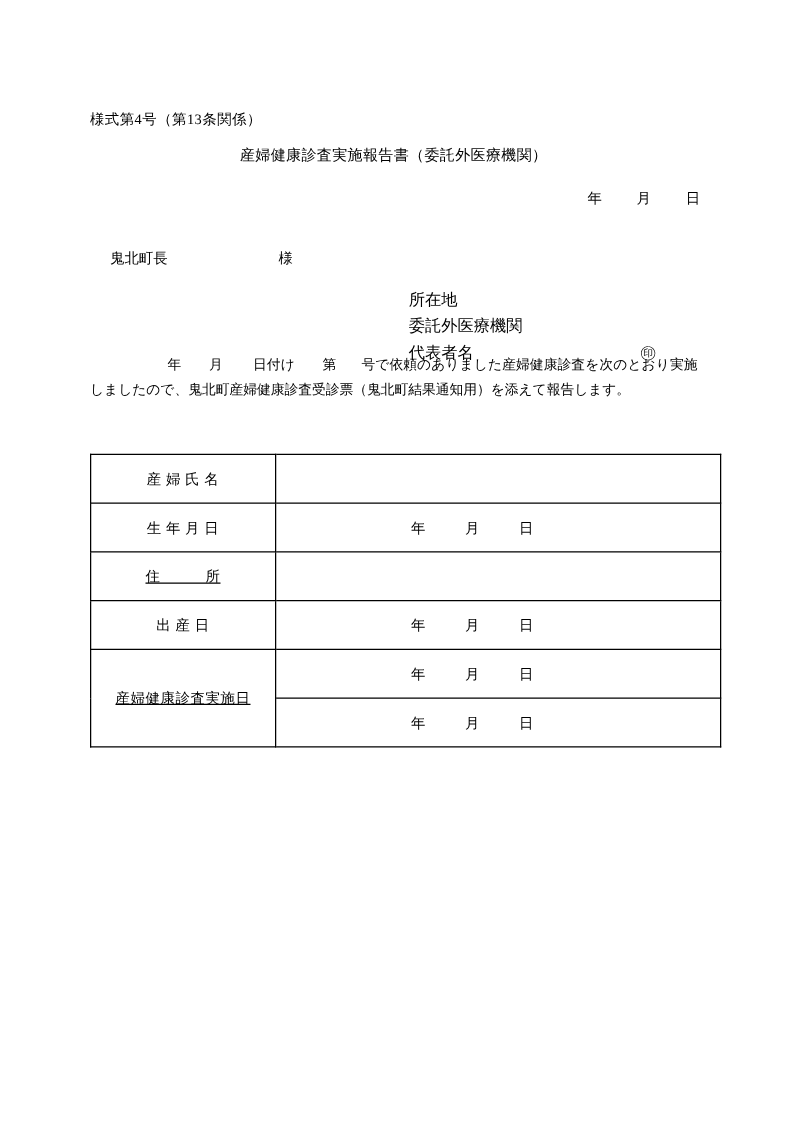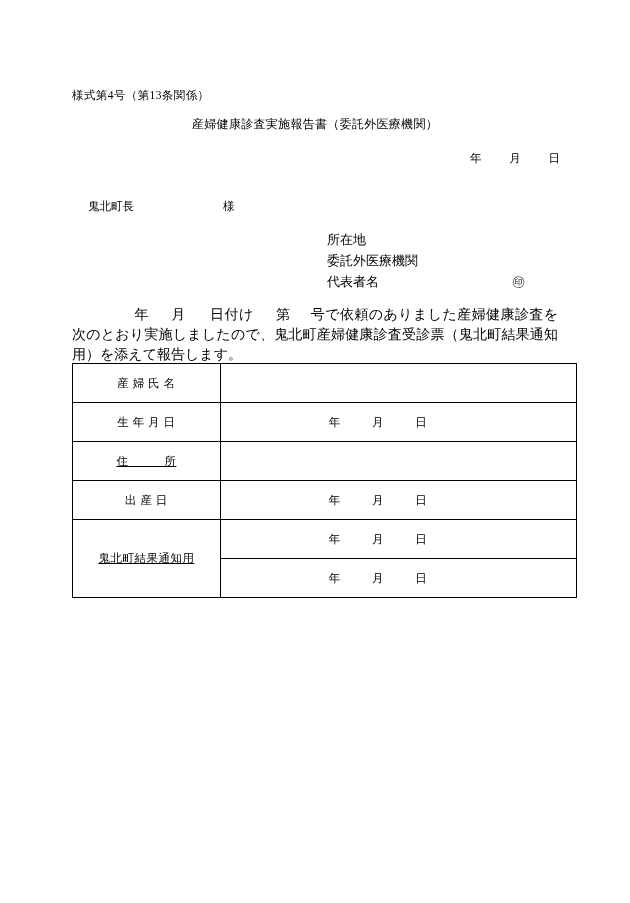--- a/index.html
+++ b/index.html
@@ -69,23 +69,23 @@
   }
   .inst-row { position: relative; white-space: nowrap; }
   .inst-row .seal {
     position: absolute;
     left: 185px;
     top: 0;
   }
   .body-para {
     position: absolute;
     left: 72px;
-    top: 305px;
+    top: 282px;
     width: 486px;
-    font-size: 14px;
+    font-size: 11px;
     line-height: 20px;
     text-align: justify;
   }
   .body-para .indent { display: inline-block; width: 62px; }
   .body-para .g1 { display: inline-block; width: 22px; }
   .body-para .g2 { display: inline-block; width: 24px; }
   .body-para .g3 { display: inline-block; width: 22px; }
   .body-para .g4 { display: inline-block; width: 20px; }
 
   table.form-table {
@@ -189,21 +189,21 @@
           <span class="ymd">
             <span>年</span>
             <span class="gap"></span>
             <span>月</span>
             <span class="gap"></span>
             <span>日</span>
           </span>
         </td>
       </tr>
       <tr>
-        <td class="label-cell no-ls" rowspan="2">鬼北町結果通知用</td>
+        <td class="label-cell no-ls" rowspan="2">産婦健康診査実施日</td>
         <td class="value-cell">
           <span class="ymd">
             <span>年</span>
             <span class="gap"></span>
             <span>月</span>
             <span class="gap"></span>
             <span>日</span>
           </span>
         </td>
       </tr>

